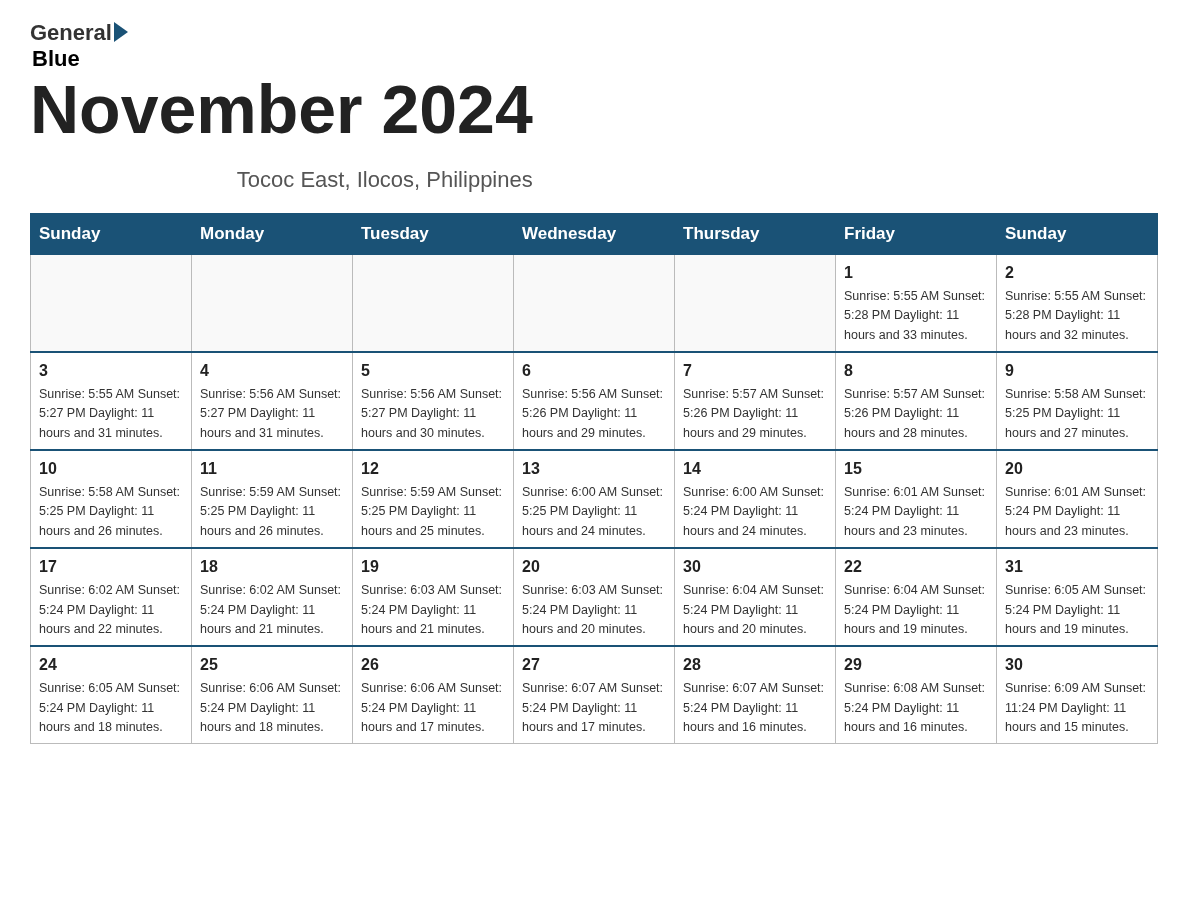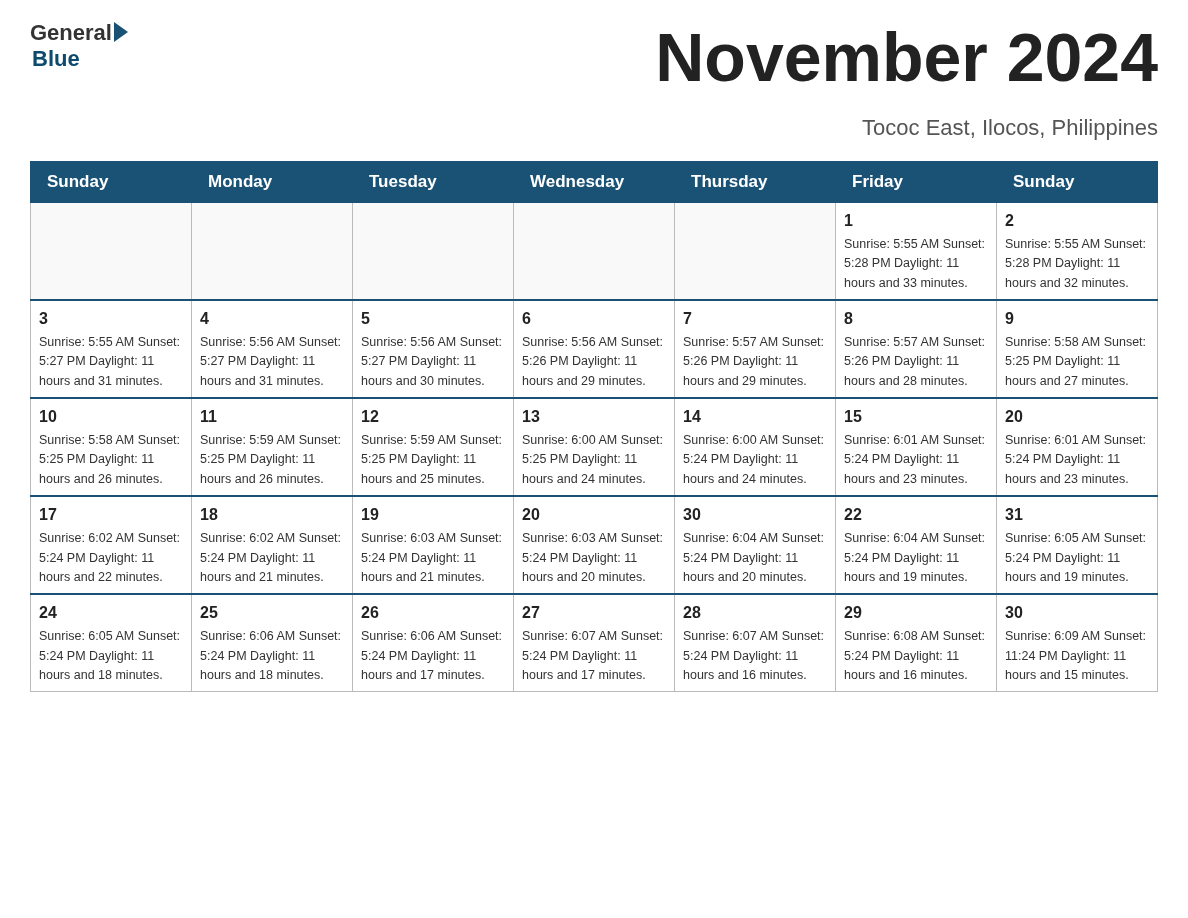--- a/index.html
+++ b/index.html
@@ -5,23 +5,24 @@
     * { box-sizing: border-box; margin: 0; padding: 0; }
     body {
       font-family: Arial, sans-serif;
       background: #fff;
       padding: 20px 30px;
       width: 1188px;
       min-height: 918px;
     }
     .header {
       display: flex;
-      justify-content: space-between;
+      justify-content: flex-start;
       align-items: flex-start;
       margin-bottom: 20px;
+      flex-direction: column;
     }
     .logo {
       display: flex;
       align-items: center;
       gap: 4px;
     }
     .logo-text-general {
       font-size: 22px;
       font-weight: bold;
       color: #333;
@@ -38,21 +39,21 @@
     }
     .logo-block {
       display: flex;
       flex-direction: column;
     }
     .logo-line1 {
       display: flex;
       align-items: center;
     }
     .logo-line2 {
-      color: #0c4a6e;
+      color: #000000;
       font-size: 22px;
       font-weight: bold;
       margin-left: 2px;
     }
     .title-block {
       text-align: right;
     }
     .main-title {
       font-size: 68px;
       font-weight: bold;
@@ -65,21 +66,21 @@
       margin-top: 20px;
     }
     .calendar {
       width: 100%;
       border-collapse: collapse;
       border: 1px solid #999;
     }
     .calendar th {
       background-color: #1a5276;
       color: #fff;
-      padding: 10px 16px;
+      padding: 10px 8px;
       font-size: 17px;
       font-weight: bold;
       text-align: left;
       border: 1px solid #1a5276;
     }
     .calendar td {
       vertical-align: top;
       padding: 6px 8px;
       border: 1px solid #bbb;
       width: 14.28%;

